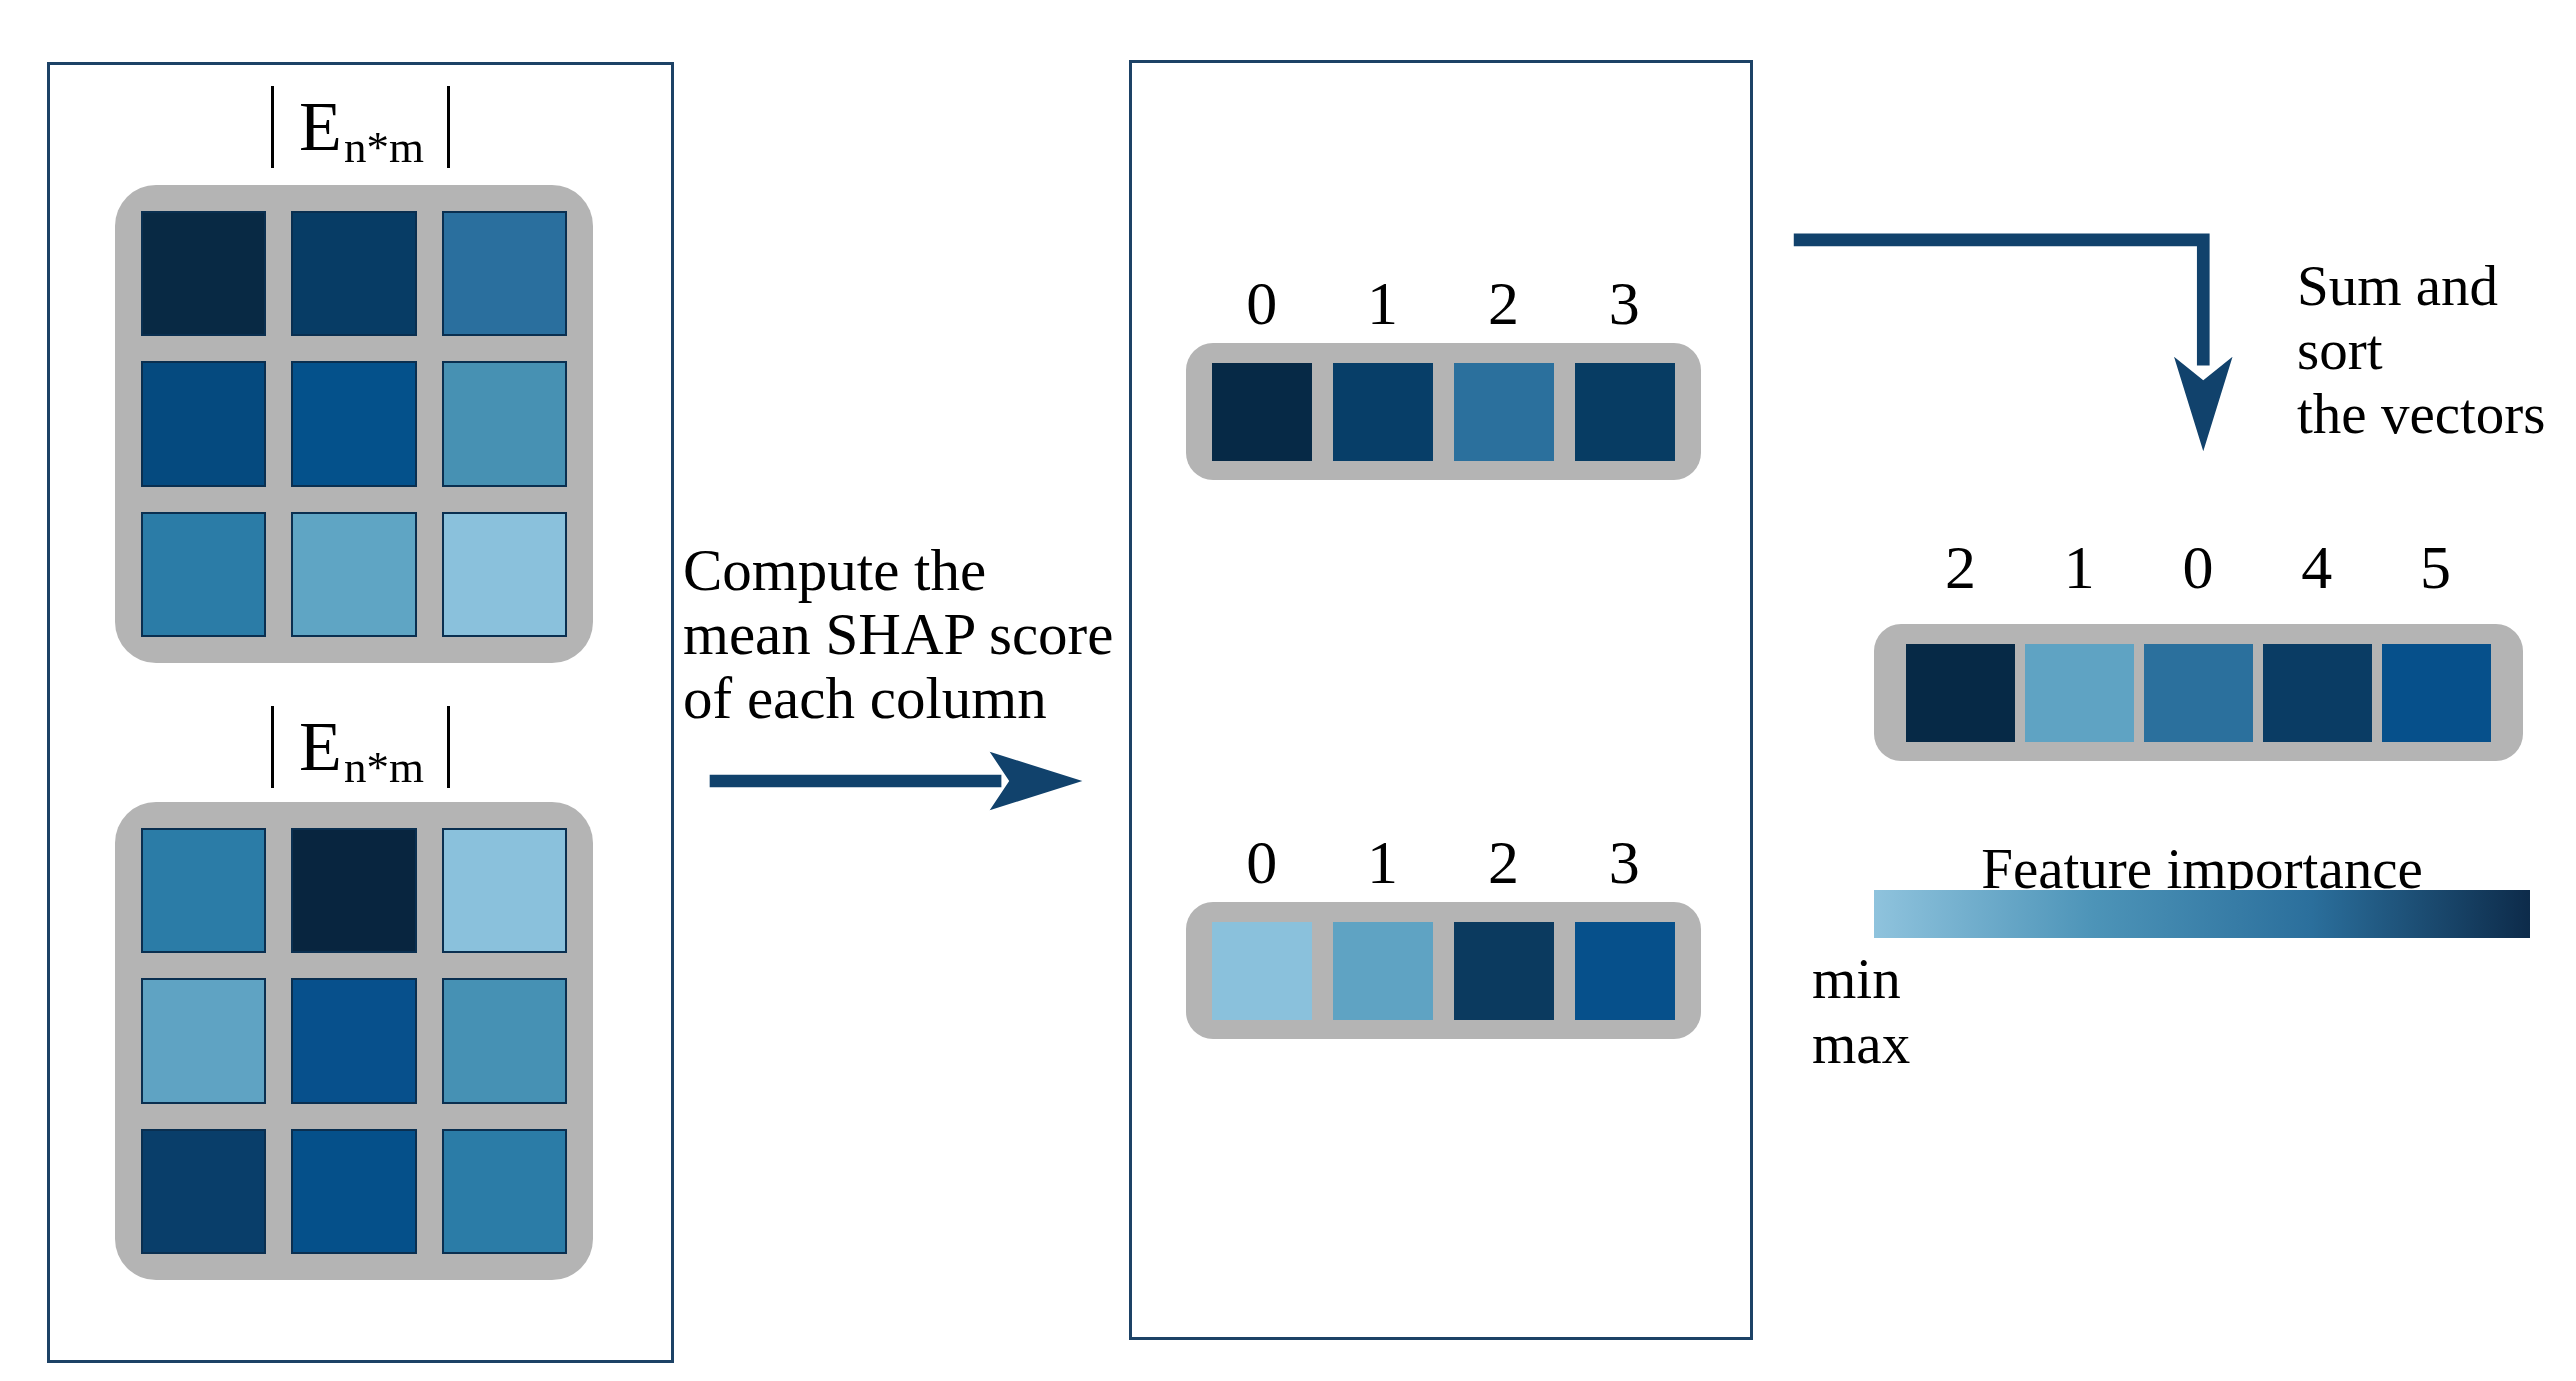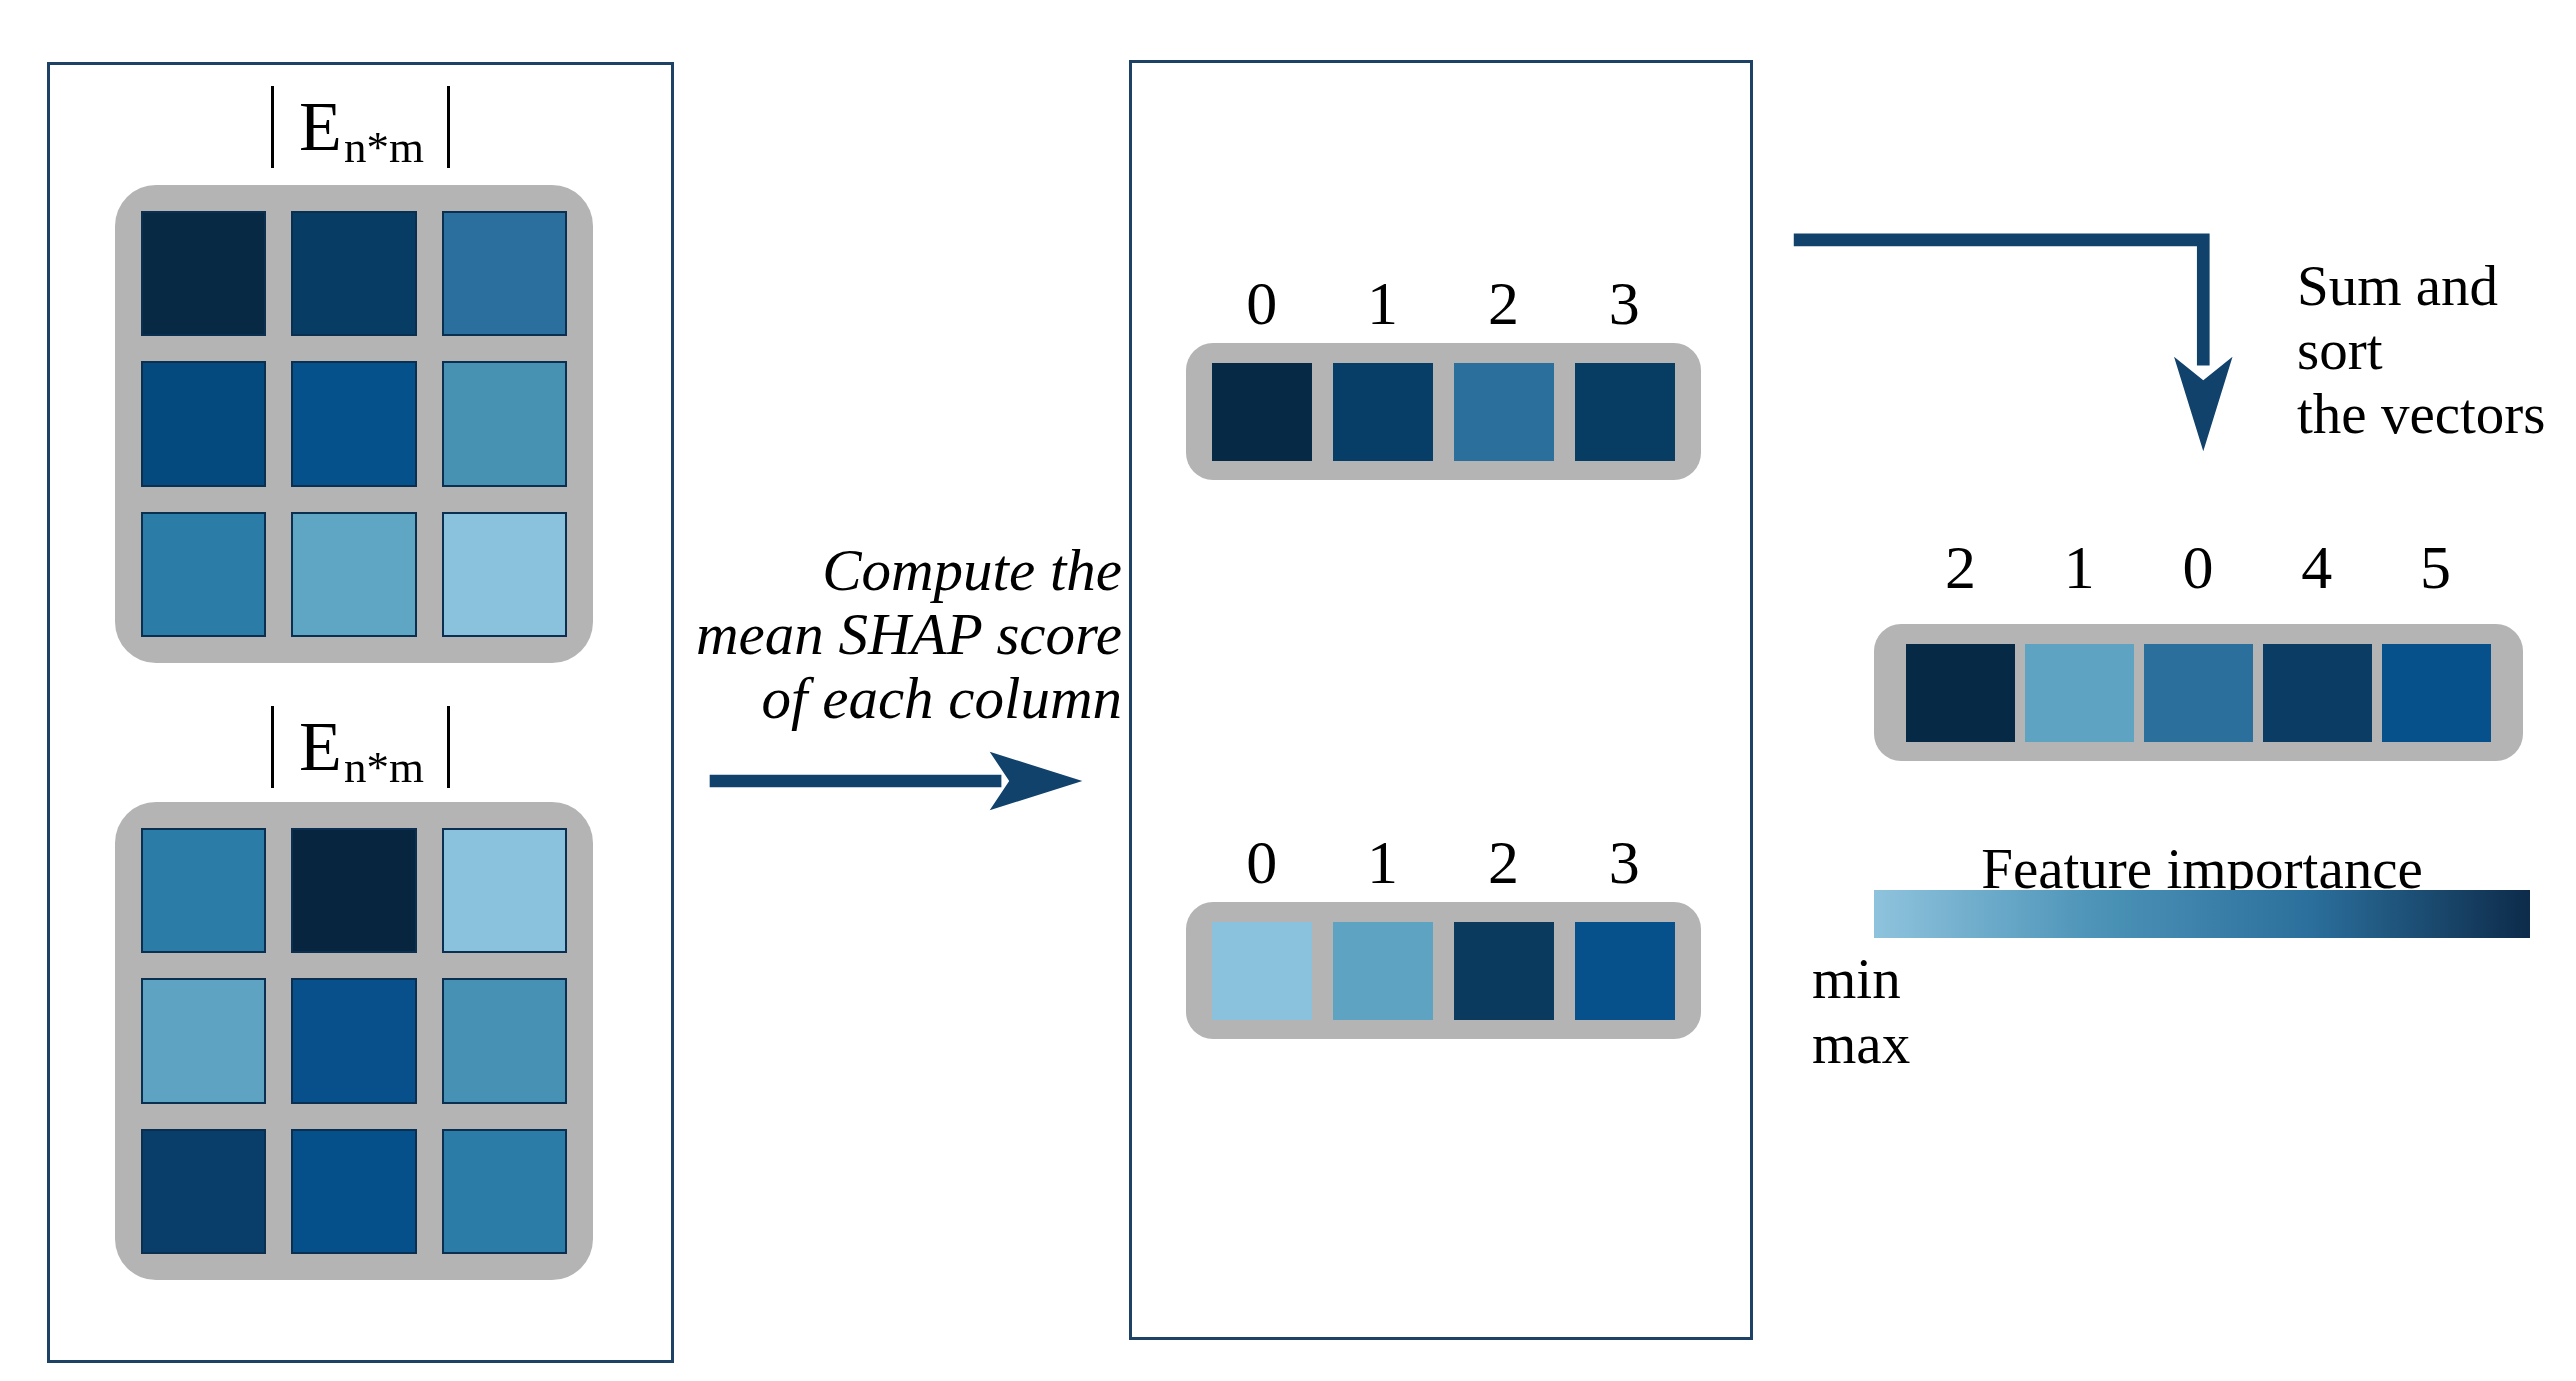--- a/index.html
+++ b/index.html
@@ -44,21 +44,21 @@
     text-align: center;
   }
   .vec-labels span { flex: 1; }
   #vec-labels-0, #vec-labels-1 { left: 1212px; width: 462px; gap: 21.5px; }
   #vec-labels-0 { top: 269px; }
   #vec-labels-1 { top: 828px; }
   #sorted-labels { left: 1906px; top: 533px; width: 584px; gap: 9.8px; }
 
   .caption {
     position: absolute; left: 683px; top: 538px; width: 439px;
-    font-size: 59px; line-height: 64px; text-align: right; font-style: italic;
+    font-size: 59px; line-height: 64px; text-align: left;
   }
   .note {
     position: absolute; left: 2261px; top: 254px;
     font-size: 57px; line-height: 64px; margin-left: 36px;
   }
   .arrow-svg { position: absolute; }
   #arrow-right { left: 697px; top: 736px; }
   #arrow-elbow { left: 1785px; top: 229px; }
 
   #legend-title {

